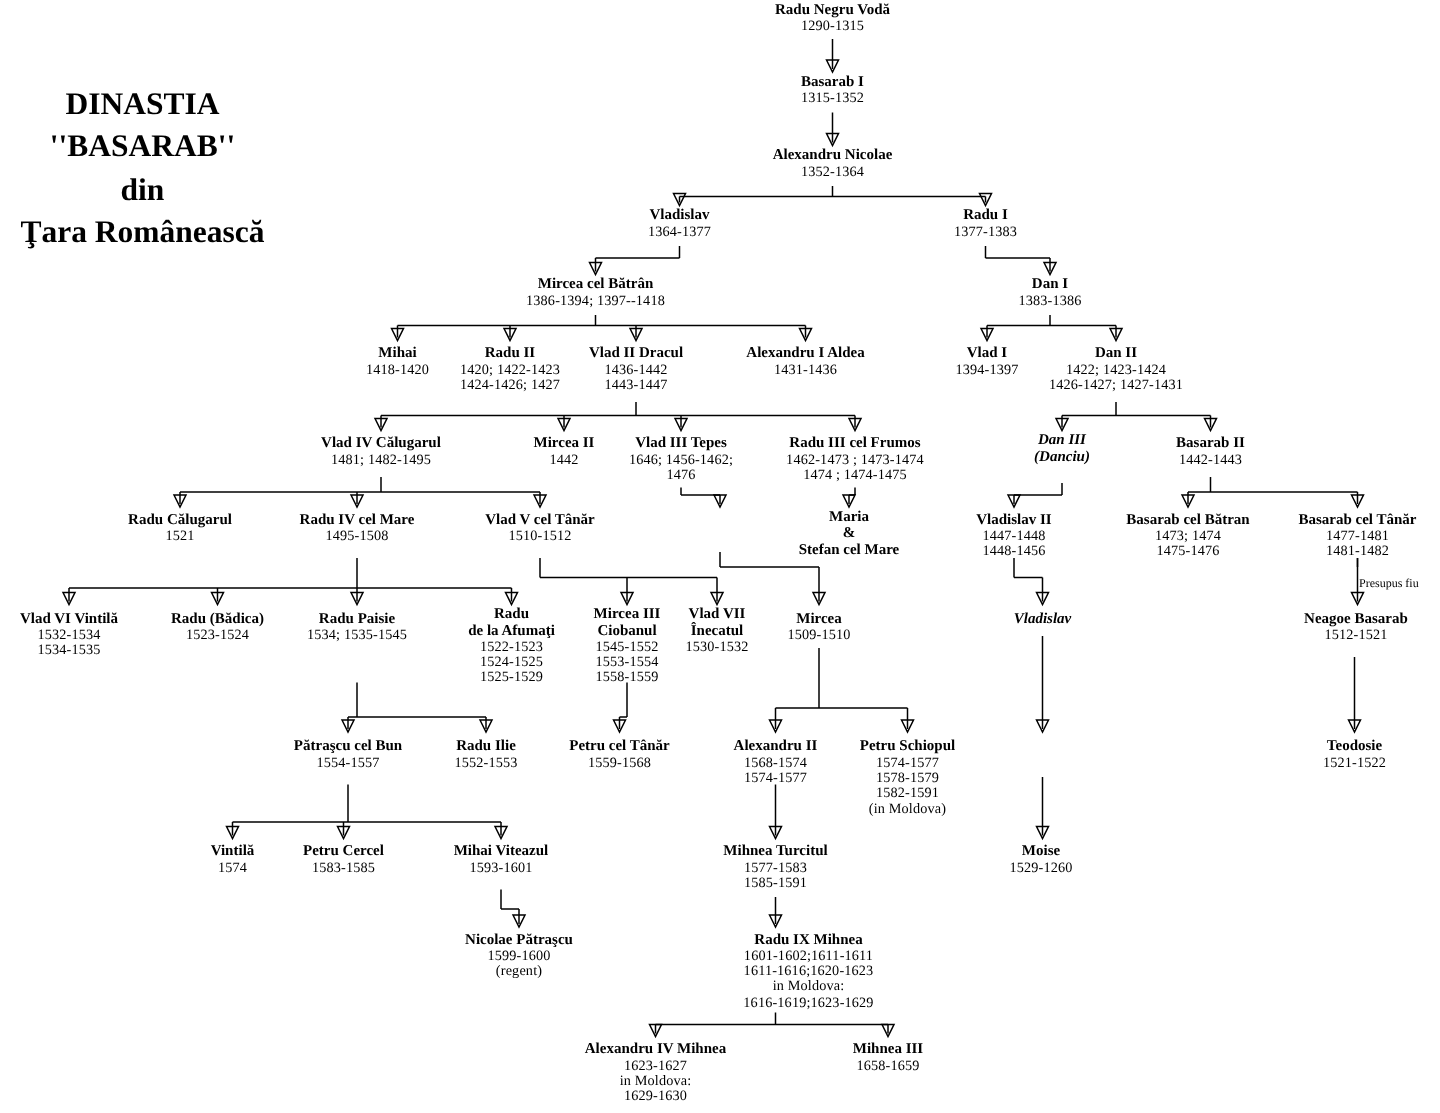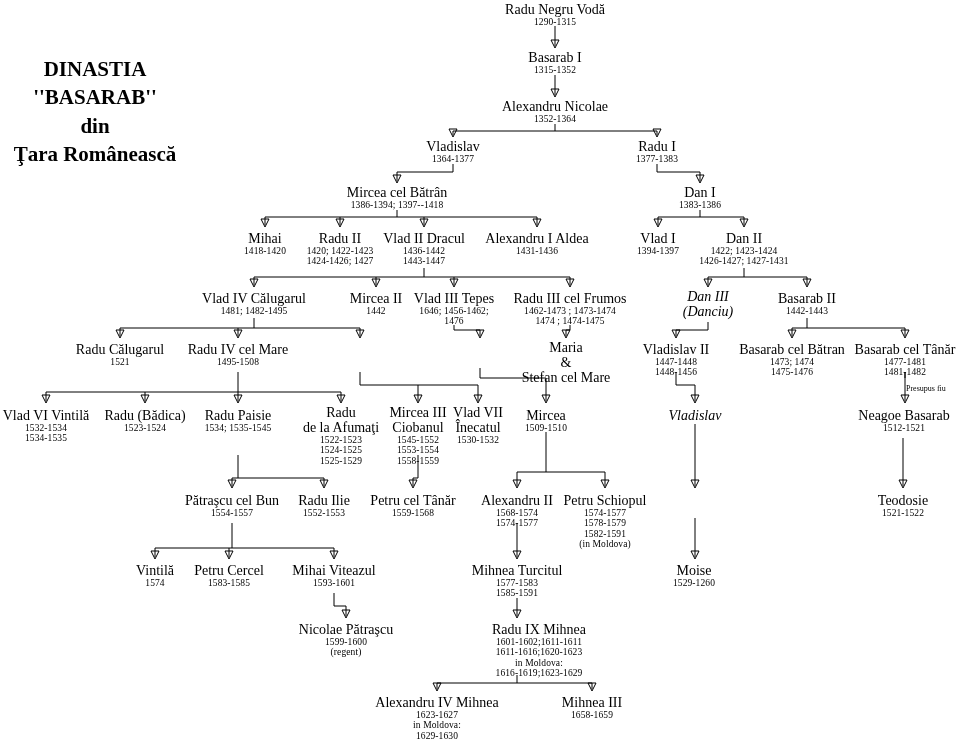--- a/index.html
+++ b/index.html
@@ -16,22 +16,22 @@
     color: #000000;
     overflow: hidden;
   }
   .node {
     position: absolute;
     text-align: center;
     line-height: 1.08;
     white-space: nowrap;
   }
   .node .nm {
-    font-size: 14px;
-    font-weight: 400;
+    font-size: 10px;
+    font-weight: 700;
     display: block;
   }
   .node .nm.italic { font-style: italic; }
   .node .dt {
     font-size: 9.5px;
     font-weight: 400;
     display: block;
     letter-spacing: 0.1px;
   }
   .node .dt div { white-space: nowrap; }
@@ -398,20 +398,26 @@
       </span>
   </div>
 
   <div class="node" style="left:163px; top:342px; width:150px;">
     <span class="nm">Radu IV cel Mare</span>
     <span class="dt">
         <div>1495-1508</div>
       </span>
   </div>
 
+  <div class="node" style="left:290px; top:342px; width:140px;">
+    <span class="nm">Vlad V cel Tânăr</span>
+    <span class="dt">
+        <div>1510-1512</div>
+      </span>
+  </div>
 
 
   <div class="node" style="left:496px; top:340px; width:140px;">
     <span class="nm" style="white-space:pre-line;">Maria
 &amp;
 Stefan cel Mare</span>
   </div>
 
   <div class="node" style="left:616px; top:342px; width:120px;">
     <span class="nm">Vladislav II</span>

